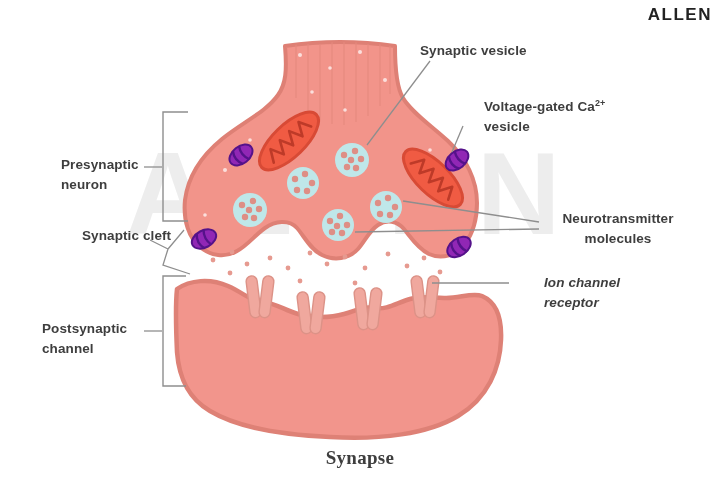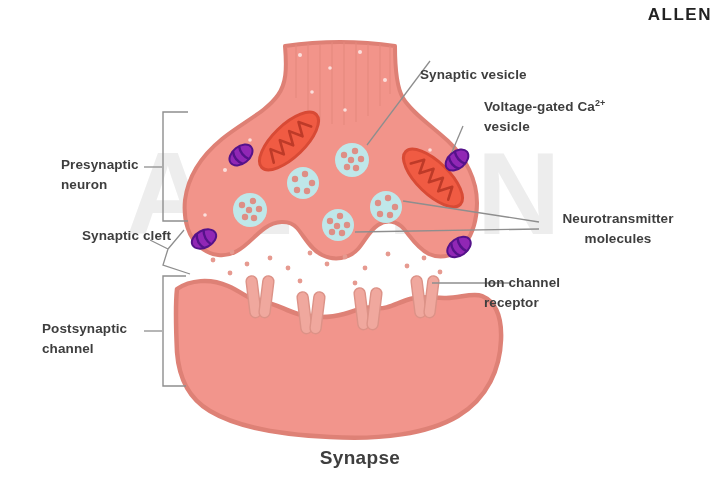--- a/index.html
+++ b/index.html
@@ -13,31 +13,32 @@
     font-size:116px;font-weight:800;letter-spacing:12px;line-height:1;
     color:var(--watermark);user-select:none;
   }
   svg.diagram{position:absolute;left:0;top:0;z-index:1;}
   .label{
     position:absolute;z-index:2;
     font-size:13.5px;font-weight:700;line-height:20px;letter-spacing:.1px;
     color:var(--text);
   }
   .label sup{font-size:9px;line-height:0;}
-  .lbl-vesicle{left:420px;top:41px;white-space:nowrap;margin-top:24px;}
+  .lbl-vesicle{left:420px;top:41px;white-space:nowrap;}
   .lbl-voltage{left:484px;top:97px;width:180px;}
   .lbl-pre{left:61px;top:155px;width:110px;}
   .lbl-cleft{left:82px;top:226px;width:90px;}
   .lbl-nt{left:543px;top:209px;width:150px;text-align:center;}
-  .lbl-ion{left:484px;top:273px;width:120px;}
+  .lbl-ion{left:544px;top:273px;width:120px;font-style:italic;}
   .lbl-post{left:42px;top:319px;width:125px;}
   .title{
     position:absolute;left:0;top:447px;width:720px;z-index:2;
     text-align:center;font-size:19px;font-weight:800;letter-spacing:.3px;
     color:var(--text);
+    font-family:Liberation Serif, serif;
   }
   .logo{
     position:absolute;top:5px;right:8px;z-index:2;
     font-size:17px;font-weight:900;letter-spacing:1.5px;
     color:var(--logo);
   }
 </style>
 </head>
 <body>
 

